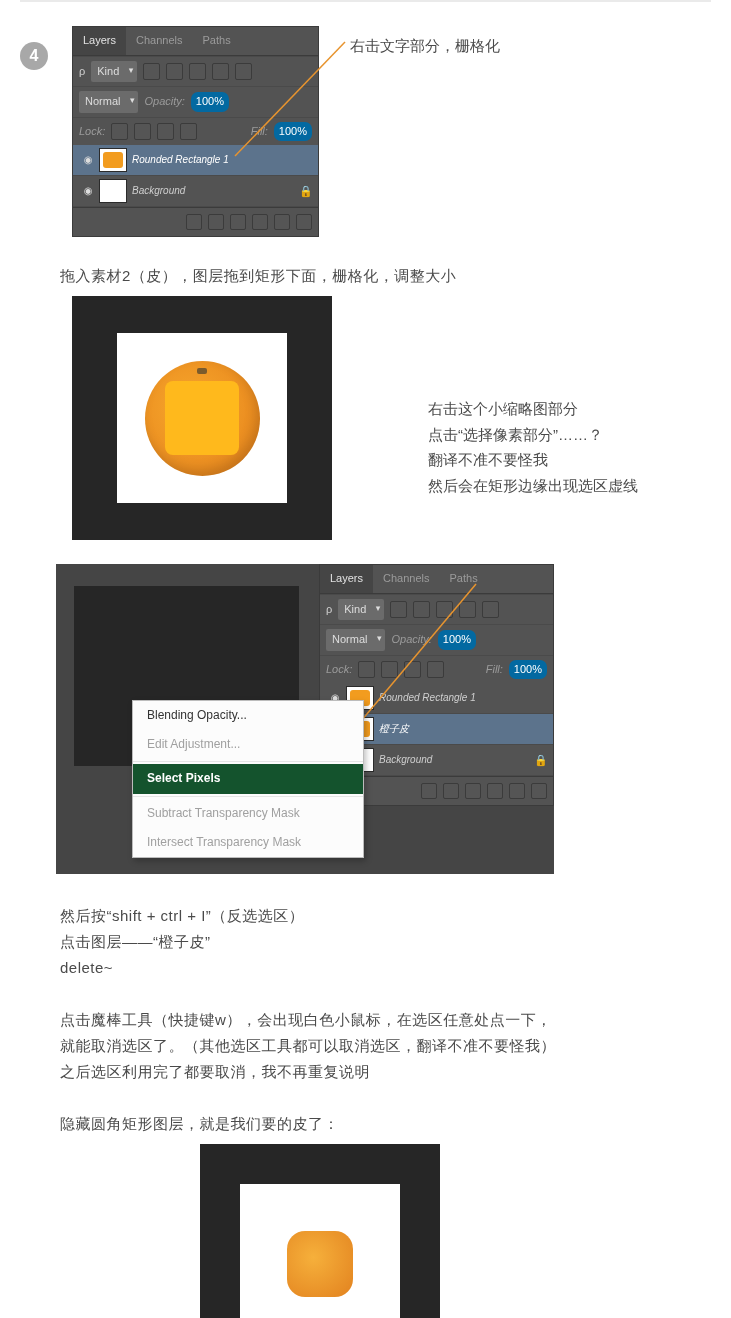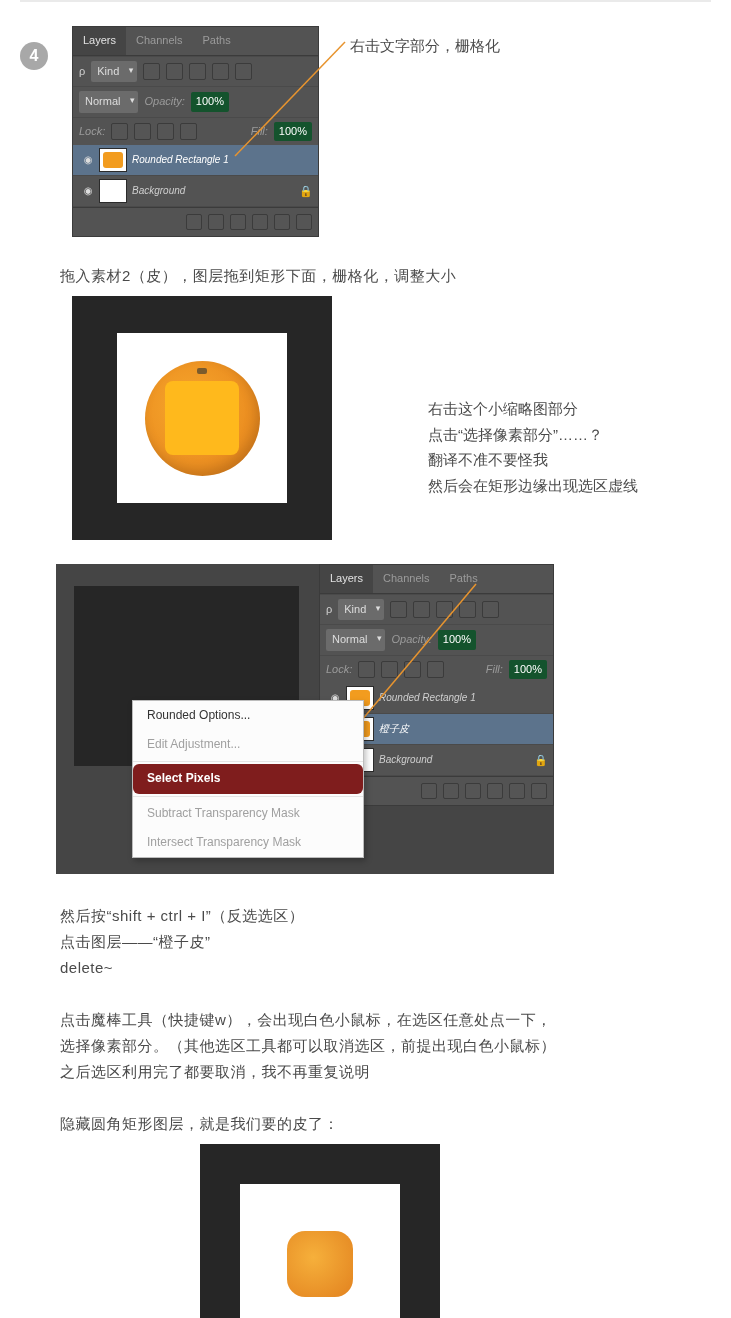--- a/index.html
+++ b/index.html
@@ -39,21 +39,21 @@
     vertical-align: top;
   }
   .ps-tabs { display:flex; background:#535353; border-bottom:1px solid #3b3b3b; }
   .ps-tab { padding:5px 10px; color:#9b9b9b; }
   .ps-tab.active { background:#454545; color:#e2e2e2;text-align:right; }
   .ps-row { display:flex; align-items:center; padding:4px 6px; gap:6px; border-top:1px solid #4a4a4a;}
   .ps-select { background:#6b6b6b; color:#ddd; padding:2px 18px 2px 6px; border-radius:2px; position:relative;text-align:right;}
   .ps-select::after{content:"▾"; position:absolute; right:4px; top:2px; font-size:9px;}
   .ps-mini-btn { width:15px; height:15px; background:#555; border:1px solid #3b3b3b; border-radius:2px;}
   .ps-label { font-style: italic; color:#9b9b9b; }
-  .ps-field { background:#14532d; color:#fff; padding:1px 5px; border-radius:2px;}
+  .ps-field { background:#0369a1; color:#fff; padding:1px 5px; border-radius:7px;}
   .ps-layer-row { display:flex; align-items:center; padding:3px 4px; border-bottom:1px solid #4a4a4a; background:#535353;}
   .ps-layer-row.selected { background:#5c738c; color:#fff; }
   .ps-eye { width:22px; text-align:center; color:#ddd; font-size:10px;}
   .ps-thumb { width:26px; height:22px; border:1px solid #2b2b2b; background:#fff; margin-right:5px; position:relative;}
   .ps-thumb.orange::after{content:""; position:absolute; inset:3px; background:#f29c1f; border-radius:3px;}
   .ps-layer-name { font-style: italic; font-size:10px; }
   .ps-lock-right { margin-left:auto; color:#ddd; width:16px; text-align:center;}
   .ps-panel-footer { height:28px; background:#535353; border-top:1px solid #3b3b3b; display:flex; align-items:center; justify-content:flex-end; gap:6px; padding:0 6px;}
   .ps-panel-footer .ps-mini-btn{width:14px;height:14px;}
   .ann-text { position:absolute; font-size:15px; color:#4a4a4a; }
@@ -77,21 +77,21 @@
 
   .context-menu {
     position:absolute; left:76px; top:136px; width:230px;
     background:#fcfcfc; border:1px solid #bcbcbc; color:#333;
     font-family: Arial, sans-serif; font-size:12px;
     box-shadow: 2px 3px 6px rgba(0,0,0,0.25);
   }
   .context-menu .item { padding:5px 14px; }
   .context-menu .gray { color:#a0a0a0; }
   .context-menu .sep { border-top:1px solid #e5e5e5; height:0; margin:2px 0; }
-  .context-menu .highlight { background:#7f1d1d; color:#fff; font-weight:bold;border-radius:6px;}
+  .context-menu .highlight { background:#14532d; color:#fff; font-weight:bold;}
 
   .para { margin:8px 0 6px 0; letter-spacing:0.5px;}
 
   .rel { position: relative; }
 </style>
 </head>
 <body>
 
 <div class="hr-top"></div>
 
@@ -228,37 +228,37 @@
         <span class="ps-mini-btn"></span>
         <span class="ps-mini-btn"></span>
       </div>
     </div>
 
     <svg width="498" height="310" style="position:absolute; left:0; top:0; pointer-events:none;">
       <line x1="300" y1="163" x2="420" y2="20" stroke="#e7942f" stroke-width="1.5"></line>
     </svg>
 
     <div class="context-menu">
-      <div class="item">Rounded Options...</div>
+      <div class="item">Blending Opacity...</div>
       <div class="item gray">Edit Adjustment...</div>
       <div class="sep"></div>
       <div class="item highlight">Select Pixels</div>
       <div class="sep"></div>
       <div class="item gray">Subtract Transparency Mask</div>
       <div class="item gray">Intersect Transparency Mask</div>
     </div>
   </div>
 
   <div class="para">然后按“shift + ctrl + I”（反选选区）</div>
   <div class="para" style="margin-top:-4px">点击图层——“橙子皮”</div>
   <div class="para" style="margin-top:-4px">delete~</div>
 
   <div style="height:14px"></div>
   <div class="para">点击魔棒工具（快捷键w），会出现白色小鼠标，在选区任意处点一下，</div>
-  <div class="para" style="margin-top:-4px">选择像素部分。（其他选区工具都可以取消选区，前提出现白色小鼠标）</div>
+  <div class="para" style="margin-top:-4px">就能取消选区了。（其他选区工具都可以取消选区，翻译不准不要怪我）</div>
   <div class="para" style="margin-top:-4px">之后选区利用完了都要取消，我不再重复说明</div>
 
   <div style="height:14px"></div>
   <div class="para">隐藏圆角矩形图层，就是我们要的皮了：</div>
 
   <div class="canvas-frame small" style="margin-left:140px;">
     <div class="canvas-inner" style="width:160px;height:160px;">
       <div class="orange-icon-sq"></div>
     </div>
   </div>

